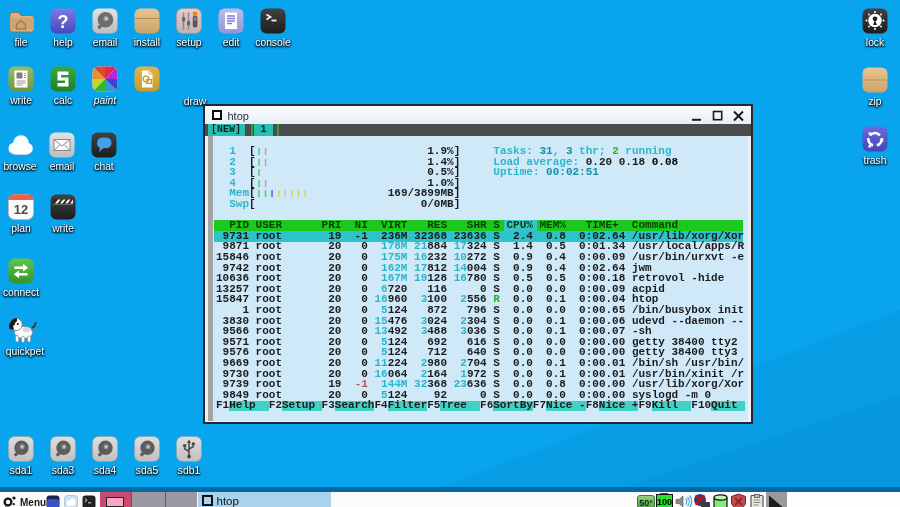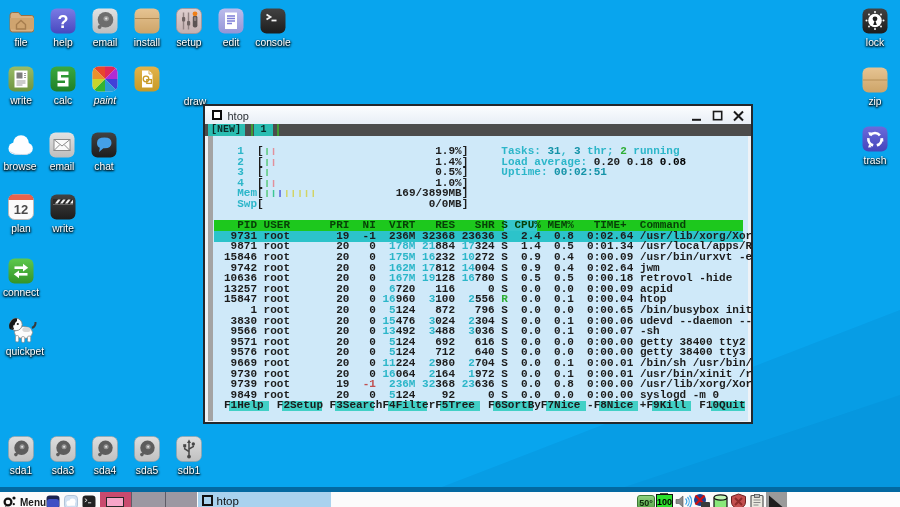--- a/index.html
+++ b/index.html
@@ -10,21 +10,21 @@
 .di { position:absolute; }
 .dl { position:absolute; text-align:center; color:#fff; font:10.3px/11px "Liberation Sans",sans-serif;
   text-shadow:0 1px 2px rgba(0,0,0,0.95), 1px 1px 2px rgba(0,0,0,0.8), -1px 1px 2px rgba(0,0,0,0.6); }
 #win { position:absolute; left:203px; top:104px; width:550px; height:320px;
   background:#eef2f7; border:2px solid #23282d; }
 #titlebar { position:absolute; left:0; top:0; width:546px; height:17.5px;
   background:linear-gradient(#fbfdff,#e8eef6); }
 #tabbar { position:absolute; left:0; top:17.5px; width:546px; height:12px; background:#4c4c4c; }
 #termarea { position:absolute; left:8px; top:29.5px; width:535px; height:285.8px; background:#cfe9f9; }
 #scrollbar { position:absolute; left:2.5px; top:29.5px; width:5.5px; height:285.8px; background:#a4a4a4; }
-#term { position:absolute; left:224px; top:135.5px; font:bold 11px/10.6px "Liberation Mono",monospace;
+#term { position:absolute; left:216px; top:135.5px; font:bold 11px/10.6px "Liberation Mono",monospace;
   color:#1c1c1c; z-index:3; white-space:pre; letter-spacing:0; }
 #term .c { color:#2cb6c9; } #term .cb { color:#1493a8; }
 #term .g { color:#2fae36; } #term .kb { color:#000; }
 #term .rd { color:#c05050; }
 #term .bg { color:#57c87a; } #term .bg2 { color:#3ec795; } #term .br { color:#e2909b; }
 #term .bb { color:#4f5ad7; } #term .by { color:#d2d465; }
 #term .bg,#term .bg2,#term .br,#term .bb,#term .by { display:inline-block; transform:scaleY(0.72); transform-origin:50% 58%; }
 #term .ht { color:#073f07; }
 #taskbar { position:absolute; left:0; top:487px; width:900px; height:36px; background:#bef264;
   border-top:5px solid #0369a1; border-bottom:2px solid #636363; }
@@ -365,21 +365,21 @@
 10636 root       20   0  <span class="c">167M</span> <span class="c">19</span>128 <span class="c">16</span>780 S  0.5  0.5  0:00.18 retrovol -hide
 13257 root       20   0  <span class="c">6</span>720   116     0 S  0.0  0.0  0:00.09 acpid
 15847 root       20   0 <span class="c">16</span>960  <span class="c">3</span>100  <span class="c">2</span>556 <span class="g">R</span>  0.0  0.1  0:00.04 htop
     1 root       20   0  <span class="c">5</span>124   872   796 S  0.0  0.0  0:00.65 /bin/busybox init
  3830 root       20   0 <span class="c">15</span>476  <span class="c">3</span>024  <span class="c">2</span>304 S  0.0  0.1  0:00.06 udevd --daemon --
  9566 root       20   0 <span class="c">13</span>492  <span class="c">3</span>488  <span class="c">3</span>036 S  0.0  0.1  0:00.07 -sh
  9571 root       20   0  <span class="c">5</span>124   692   616 S  0.0  0.0  0:00.00 getty 38400 tty2
  9576 root       20   0  <span class="c">5</span>124   712   640 S  0.0  0.0  0:00.00 getty 38400 tty3
  9669 root       20   0 <span class="c">11</span>224  <span class="c">2</span>980  <span class="c">2</span>704 S  0.0  0.1  0:00.01 /bin/sh /usr/bin/
  9730 root       20   0 <span class="c">16</span>064  <span class="c">2</span>164  <span class="c">1</span>972 S  0.0  0.1  0:00.01 /usr/bin/xinit /r
- 9739 root       19  <span class="rd">-1</span>  <span class="c">236M</span> <span class="c">32</span>368 <span class="c">23</span>636 S  0.0  0.8  0:00.00 /usr/lib/xorg/Xor
+ 9739 root       19  <span class="rd">-1</span>  <span class="c">144M</span> <span class="c">32</span>368 <span class="c">23</span>636 S  0.0  0.8  0:00.00 /usr/lib/xorg/Xor
  9849 root       20   0  <span class="c">5</span>124    92     0 S  0.0  0.0  0:00.00 syslogd -m 0
 F1Help  F2Setup F3SearchF4FilterF5Tree  F6SortByF7Nice -F8Nice +F9Kill  F10Quit </div>
 
 <div id="taskbar">
  <div style="position:absolute;left:0;top:0;width:900px;height:20px;background:#fbfbfb;"></div>
  <svg style="position:absolute;left:3px;top:4px;" width="15" height="13" viewBox="0 0 15 13">
       <circle cx="5" cy="6" r="3.4" fill="none" stroke="#111" stroke-width="2.2"></circle>
       <circle cx="11" cy="2" r="1.6" fill="#111"></circle>
       <circle cx="10.8" cy="8.2" r="1.1" fill="#111"></circle>
       <path d="M2 10.8 q3.5 2.2 7 0.4" stroke="#111" stroke-width="1.2" fill="none"></path>

